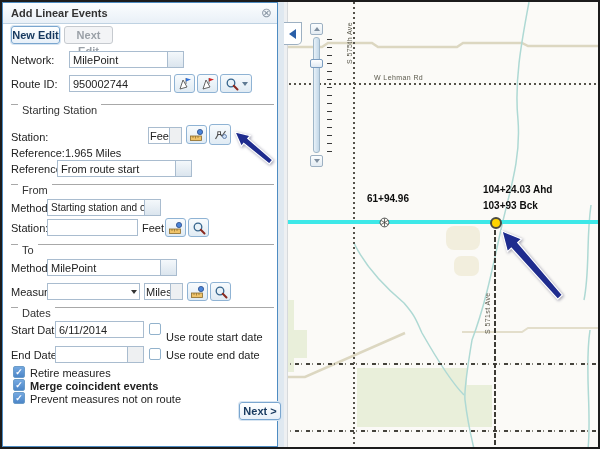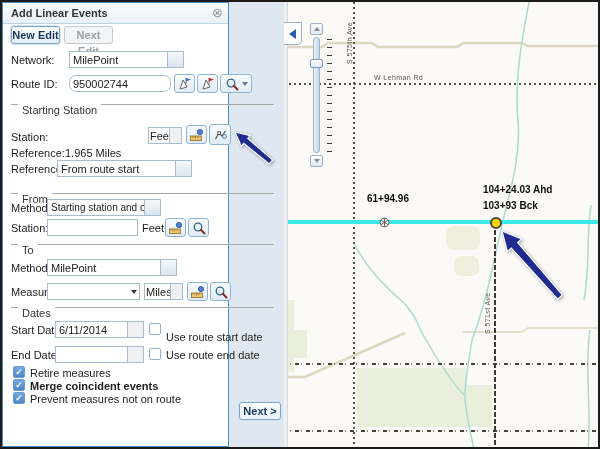--- a/index.html
+++ b/index.html
@@ -1,21 +1,21 @@
 <!DOCTYPE html>
 <html><head>
 <meta charset="utf-8">
 <style>
   * { margin:0; padding:0; box-sizing:border-box; }
   html,body { width:600px; height:449px; }
   body { font-family:"Liberation Sans", sans-serif; font-size:11px; color:#222; }
   #frame { position:relative; width:600px; height:449px; background:#dfe8f0; border:2px solid #1c1c1c; overflow:hidden; }
 
   
-  #panel { position:absolute; left:0; top:0; width:227px; height:445px; background:#fff; border:1px solid #4e8cc2; }
+  #panel { position:absolute; left:0; top:0; width:276px; height:445px; background:#fff; border:1px solid #4e8cc2; }
   #panel-header { position:absolute; left:0; top:0; right:0; height:21px; background:linear-gradient(#fbfdfe,#e9f0f7); border-bottom:1px solid #bfd2e2; }
   #panel-title { position:absolute; left:8px; top:4px; font-weight:bold; color:#333; }
   #panel-close { position:absolute; right:5px; top:2px; font-size:13px; color:#8a97a5; cursor:default; }
   .lbl { position:absolute; color:#222; white-space:nowrap; }
   .btn { position:absolute; height:18px; border:1px solid #7aa6cf; border-radius:3px;
          background:linear-gradient(#feffff,#e8f0f8); color:#16385e; font-weight:bold; font-size:11px;
          text-align:center; line-height:16px; box-shadow:0 0 0 1px #d7e5f2; }
   .btn.disabled { border-color:#c6cacf; background:#f3f4f6; color:#9aa0a7; font-weight:bold; box-shadow:none; }
   .input { position:absolute; height:17px; border:1px solid #a9bccf; background:#fff; padding:1px 3px; line-height:14px; white-space:nowrap; overflow:hidden; }
   .combo { position:absolute; height:17px; border:1px solid #a9bccf; background:#fff; display:flex; }
@@ -77,21 +77,21 @@
 
     <span class="lbl" style="left:8px;top:51px;">Network:</span>
     <div class="combo" style="left:66px;top:48px;width:115px;">
       <span class="val">MilePoint</span>
       <span class="arrowbtn">
           <span class="tri-down"></span>
         </span>
     </div>
 
     <span class="lbl" style="left:8px;top:75px;">Route ID:</span>
-    <div class="input" style="left:66px;top:72px;width:102px;border-radius:7px;">950002744</div>
+    <div class="input" style="left:66px;top:72px;width:102px;">950002744</div>
     <div class="iconbtn" style="left:171px;top:71px;">
       <svg width="15" height="15" viewBox="0 0 15 15">
         <line x1="9" y1="2" x2="9" y2="8" stroke="#777" stroke-width="1"></line>
         <polygon points="9,2 14,3.5 9,5.5" fill="#2f6fd6"></polygon>
         <polygon points="3,13 6,4 10,11" fill="#fff" stroke="#555" stroke-width="0.9"></polygon>
       </svg>
     </div>
     <div class="iconbtn" style="left:194px;top:71px;">
       <svg width="15" height="15" viewBox="0 0 15 15">
         <line x1="9" y1="2" x2="9" y2="8" stroke="#777" stroke-width="1"></line>
@@ -141,21 +141,21 @@
     <span class="lbl" style="left:62px;top:144px;">1.965 Miles</span>
 
     <span class="lbl" style="left:8px;top:160px;">Reference:</span>
     <div class="combo" style="left:54px;top:157px;width:135px;">
       <span class="val">From route start</span>
       <span class="arrowbtn">
           <span class="tri-down"></span>
         </span>
     </div>
 
-    <div class="sect" style="top:190px;">
+    <div class="sect" style="top:181px;">
       <span class="rule pre"></span>
         <span>From</span>
         <span class="rule post"></span>
     </div>
 
     <span class="lbl" style="left:8px;top:199px;">Method:</span>
     <div class="combo" style="left:44px;top:196px;width:114px;">
       <span class="val" style="font-size:10px;">Starting station and offset</span>
       <span class="arrowbtn">
           <span class="tri-down"></span>
@@ -220,21 +220,21 @@
       </svg>
     </div>
 
     <div class="sect" style="top:304px;">
       <span class="rule pre"></span>
         <span>Dates</span>
         <span class="rule post"></span>
     </div>
 
     <span class="lbl" style="left:8px;top:321px;">Start Date:</span>
-    <div class="combo" style="left:52px;top:318px;width:89px;">
+    <div class="combo" style="left:52px;top:318px;width:89px;flex-direction:column;">
       <span class="val">6/11/2014</span>
       <span class="arrowbtn dis">
           <span class="tri-down"></span>
         </span>
     </div>
     <span class="cb" style="left:146px;top:320px;"></span>
     <span class="lbl" style="left:163px;top:328px;">Use route start date</span>
 
     <span class="lbl" style="left:8px;top:346px;">End Date:</span>
     <div class="combo" style="left:52px;top:343px;width:89px;">

